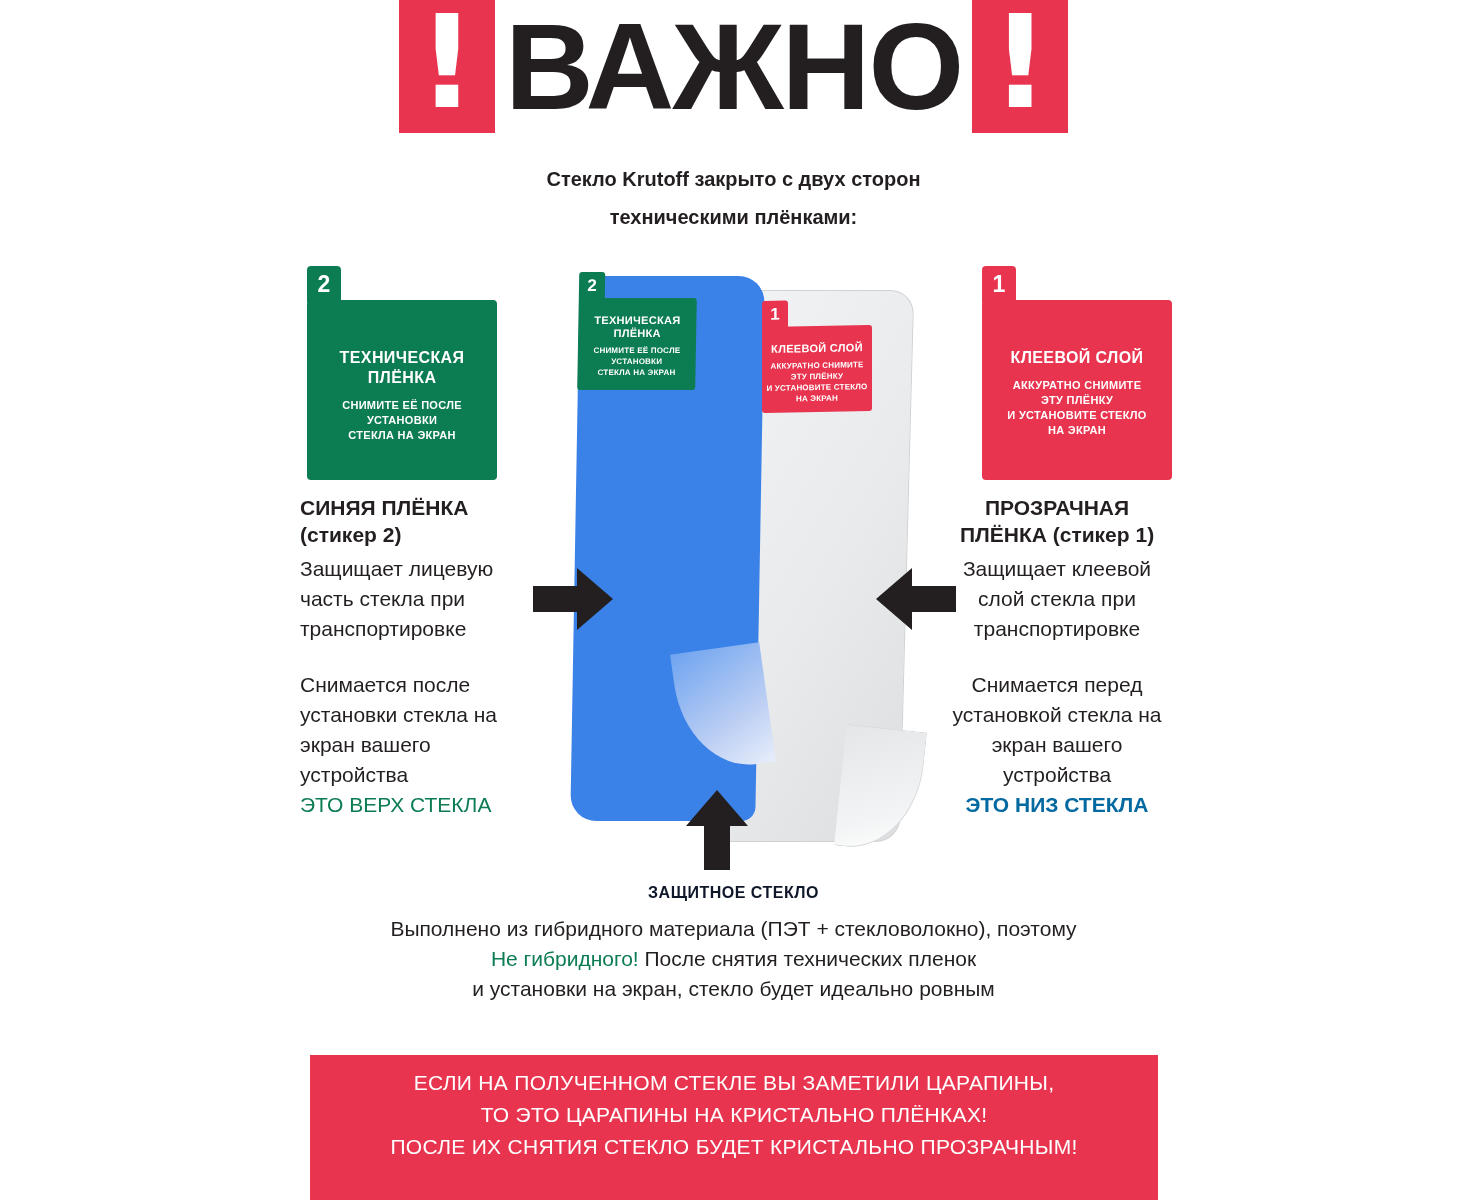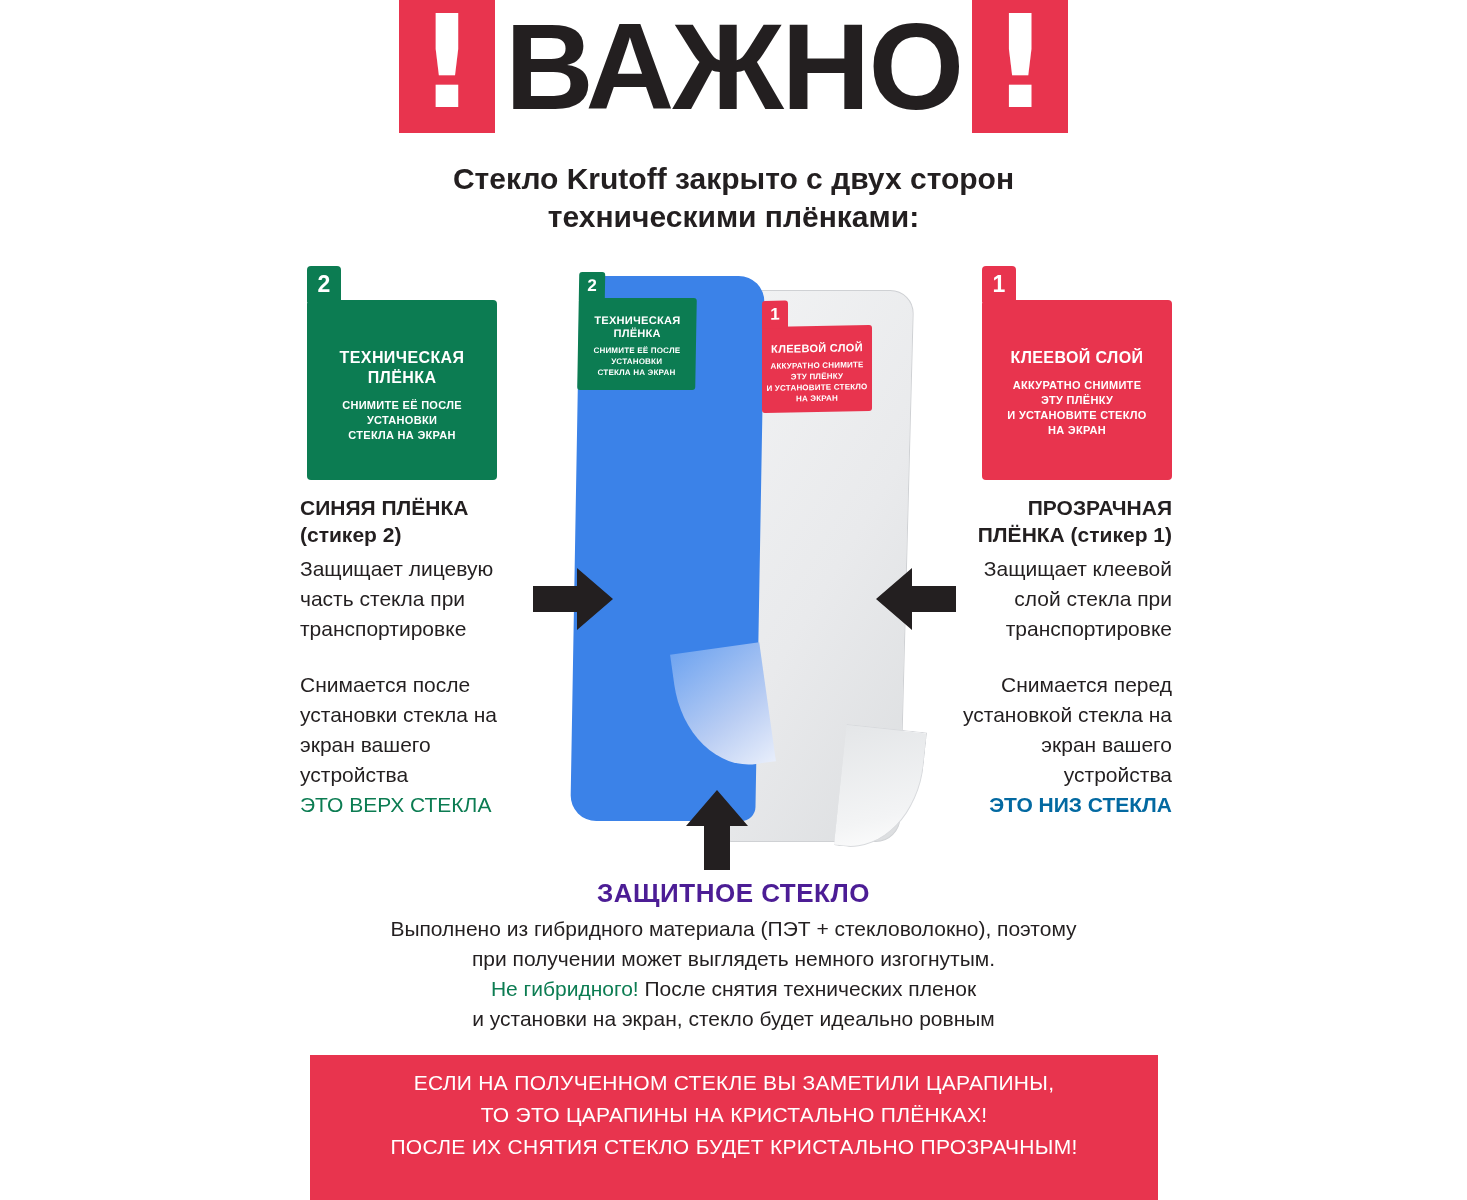--- a/index.html
+++ b/index.html
@@ -48,21 +48,21 @@
     font-family: "Liberation Sans", sans-serif;
   }
 
   
   .subtitle {
     position: absolute;
     top: 160px;
     left: 0;
     width: 1467px;
     text-align: center;
-    font-size: 30px;
+    font-size: 20px;
     font-weight: bold;
     line-height: 38px;
     color: #231f20;
   }
 
   
   .illustration {
     position: absolute;
     left: 540px;
     top: 258px;
@@ -215,21 +215,21 @@
 
   
   .side-text {
     position: absolute;
     width: 230px;
     font-size: 21px;
     line-height: 30px;
     color: #231f20;
   }
   .side-left { left: 300px; top: 494px; text-align: left; }
-  .side-right { left: 942px; top: 494px; text-align: right; }
+  .side-right { left: 942px; top: 494px; text-align: center; }
   .side-head {
     font-weight: bold;
     font-size: 21px;
     line-height: 27px;
     display: block;
     margin-bottom: 6px;
   }
   .side-gap { height: 26px; }
   .accent-green { color: #0c7c52; font-weight: normal; }
   .accent-red { color: #0369a1; font-weight: bold; }
@@ -253,25 +253,25 @@
 
   
   .bottom {
     position: absolute;
     left: 0;
     top: 878px;
     width: 1467px;
     text-align: center;
   }
   .bottom-title {
-    font-size: 26px;
+    font-size: 16px;
     font-weight: bold;
     letter-spacing: 0.5px;
     line-height: 30px;
-    color: #4c1d95;
+    color: #0f172a;
   }
   .bottom-body {
     font-size: 21px;
     line-height: 30px;
     color: #231f20;
     margin-top: 6px;
   }
 
   
   .banner {
@@ -395,21 +395,20 @@
   <div>Защищает клеевой слой стекла при транспортировке</div>
   <div class="side-gap"></div>
   <div>Снимается перед установкой стекла на экран вашего устройства</div>
   <div class="accent-red">ЭТО НИЗ СТЕКЛА</div>
 </div>
 
 <div class="bottom">
   <div class="bottom-title">ЗАЩИТНОЕ СТЕКЛО</div>
   <div class="bottom-body">
     <div>Выполнено из гибридного материала (ПЭТ + стекловолокно), поэтому</div>
-    <div>при получении может выглядеть немного изгогнутым.</div>
     <div>
       <span class="accent-green">Не гибридного!</span><span> После снятия технических пленок</span>
     </div>
     <div>и установки на экран, стекло будет идеально ровным</div>
   </div>
 </div>
 
 <div class="banner">
   <div>ЕСЛИ НА ПОЛУЧЕННОМ СТЕКЛЕ ВЫ ЗАМЕТИЛИ ЦАРАПИНЫ,</div>
   <div>ТО ЭТО ЦАРАПИНЫ НА КРИСТАЛЬНО ПЛЁНКАХ!</div>

